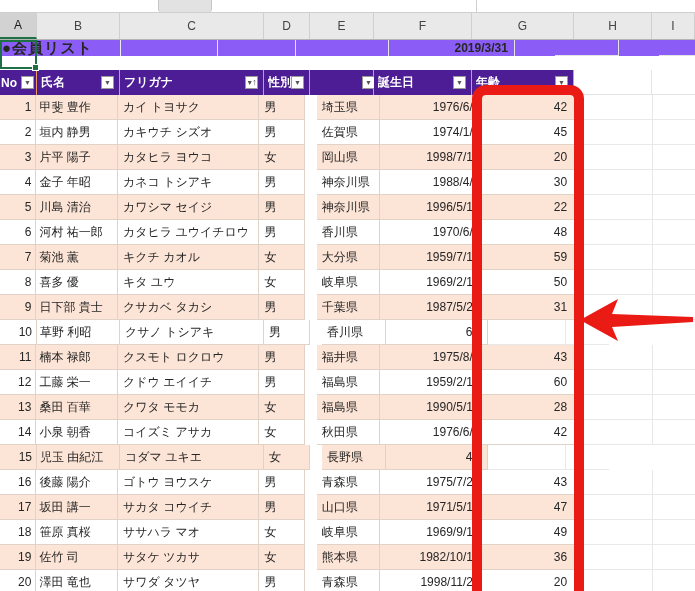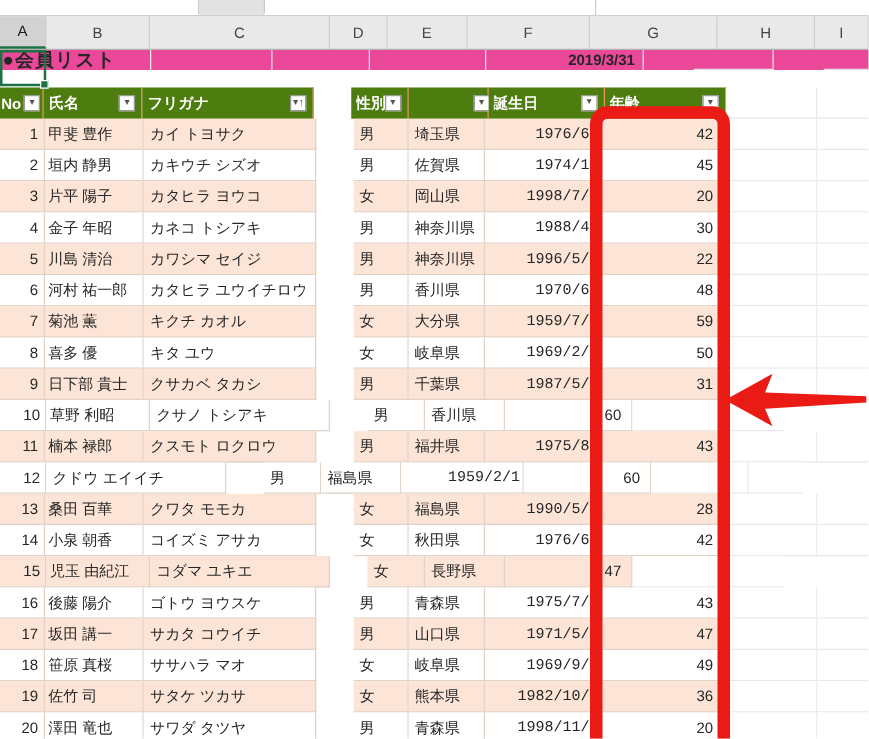--- a/index.html
+++ b/index.html
@@ -14,59 +14,59 @@
   .fbar .fx-split{position:absolute;left:476px;top:0;width:1px;height:12px;background:#d0d0d0;}
 
   
   .colhead{position:absolute;left:0;top:13px;width:695px;height:27px;background:#e9e9e9;
     display:flex;border-bottom:1px solid #b4b4b4;box-sizing:border-box;}
   .colhead .cl{box-sizing:border-box;border-right:1px solid #cfcfcf;display:flex;align-items:center;
     justify-content:center;color:#444;height:100%;}
   .colhead .cl.sel{background:#d2d2d2;border-bottom:2px solid #1E7145;color:#1a1a1a;}
 
   
-  .titlerow{position:absolute;left:0;top:40px;width:695px;height:16px;display:flex;background:#ec4899;gap:40px;}
+  .titlerow{position:absolute;left:0;top:40px;width:695px;height:16px;display:flex;background:#8b5cf6;gap:40px;}
   .trcell{box-sizing:border-box;height:100%;display:flex;align-items:center;}
   .t-a{width:264px;border-right:1px solid #e4e4e4;position:relative;}
   .t-a .subgrid{position:absolute;left:120px;top:0;width:1px;height:100%;background:#ececec;}
   .t-a .ttl{font-size:15px;font-weight:bold;white-space:nowrap;padding-left:2px;letter-spacing:1px;position:relative;z-index:1;}
   .t-d{width:46px;border-right:1px solid #e4e4e4;}
   .t-e{width:64px;border-right:1px solid #e4e4e4;}
   .t-f{width:98px;border-right:1px solid #e4e4e4;justify-content:flex-end;font-weight:bold;padding-right:3px;}
   .t-g{width:102px;border-right:1px solid #e4e4e4;justify-content:flex-end;font-weight:bold;padding-right:6px;}
   .t-h{width:78px;border-right:1px solid #e4e4e4;border-bottom:1px solid #e4e4e4;}
   .t-i{width:43px;border-bottom:1px solid #e4e4e4;}
 
   
   .thead{position:absolute;left:0;top:70px;width:695px;height:25px;display:flex;}
-  .hcell{box-sizing:border-box;background:#4d7c0f;color:#fff;font-weight:bold;display:flex;
+  .hcell{box-sizing:border-box;background:#4c1d95;color:#fff;font-weight:bold;display:flex;
     align-items:center;justify-content:space-between;padding:0 5px 0 4px;border-right:1px solid #f0995f;}
   .hcell .hlabel{white-space:nowrap;overflow:hidden;}
   .hcell.c-no{padding-left:1px;padding-right:2px;}
   .h-empty{box-sizing:border-box;background:#fff;border-bottom:1px solid #e4e4e4;}
   .h-empty.c-h{border-right:1px solid #e4e4e4;}
   .fbtn{width:13px;height:13px;background:#fff;border:1px solid #9a9a9a;box-sizing:border-box;
     display:flex;align-items:center;justify-content:center;color:#555;font-size:7px;line-height:1;flex:0 0 auto;}
   .fbtn .up{font-size:9px;margin-left:-1px;font-weight:normal;}
 
   
-  .c-no{width:37px;}.c-name{width:83px;}.c-furi{width:144px;}.c-gen{width:46px;margin-left:30px;}
-  .c-res{width:64px;gap:48px;}.c-bday{width:98px;font-family:Liberation Mono, monospace;}.c-age{width:102px;}.c-h{width:78px;}.c-i{width:43px;}
+  .c-no{width:37px;}.c-name{width:83px;}.c-furi{width:144px;}.c-gen{width:46px;}
+  .c-res{width:64px;gap:48px;}.c-bday{width:98px;}.c-age{width:102px;}.c-h{width:78px;}.c-i{width:43px;}
 
   
   #rows{position:absolute;left:0;top:95px;width:695px;}
   .srow{display:flex;height:25px;}
   .cell{box-sizing:border-box;border-right:1px solid #e0d2c6;border-bottom:1px solid #e0d2c6;
     display:flex;align-items:center;white-space:nowrap;overflow:hidden;background:#fff;}
   .srow.band .cell.tb{background:#FCE4D6;}
   .cell.c-no{justify-content:flex-end;padding-right:4px;}
   .cell.c-name{padding-left:3px;}
   .cell.c-furi{padding-left:5px;}
   .cell.c-gen{padding-left:5px;}
-  .cell.c-res{padding-left:5px;}
+  .cell.c-res{padding-left:5px;margin-left:12px;}
   .cell.c-bday{justify-content:flex-end;padding-right:2px;}
   .cell.c-age{justify-content:flex-end;padding-right:8px;}
   .cell.c-h,.cell.c-i{border-right:1px solid #e8e8e8;border-bottom:1px solid #e8e8e8;}
   .cell.c-i{border-right:none;}
 
   
   .acell{position:absolute;left:0;top:40px;width:37px;height:29px;border:2px solid #1E7145;
     box-sizing:border-box;z-index:3;pointer-events:none;}
   .acell .handle{position:absolute;right:-4px;bottom:-4px;width:5px;height:5px;background:#1E7145;border:1px solid #fff;}
 
@@ -274,20 +274,21 @@
         <div class="cell tb c-furi">クスモト ロクロウ</div>
         <div class="cell tb c-gen">男</div>
         <div class="cell tb c-res">福井県</div>
         <div class="cell tb c-bday">1975/8/</div>
         <div class="cell tb c-age">43</div>
         <div class="cell c-h"></div>
         <div class="cell c-i"></div>
       </div>
       <div class="srow">
         <div class="cell tb c-no">12</div>
+        <div class="cell tb c-name">工藤 栄一</div>
         <div class="cell tb c-furi">クドウ エイイチ</div>
         <div class="cell tb c-gen">男</div>
         <div class="cell tb c-res">福島県</div>
         <div class="cell tb c-bday">1959/2/1</div>
         <div class="cell tb c-age">60</div>
         <div class="cell c-h"></div>
         <div class="cell c-i"></div>
       </div>
       <div class="srow band">
         <div class="cell tb c-no">13</div>

